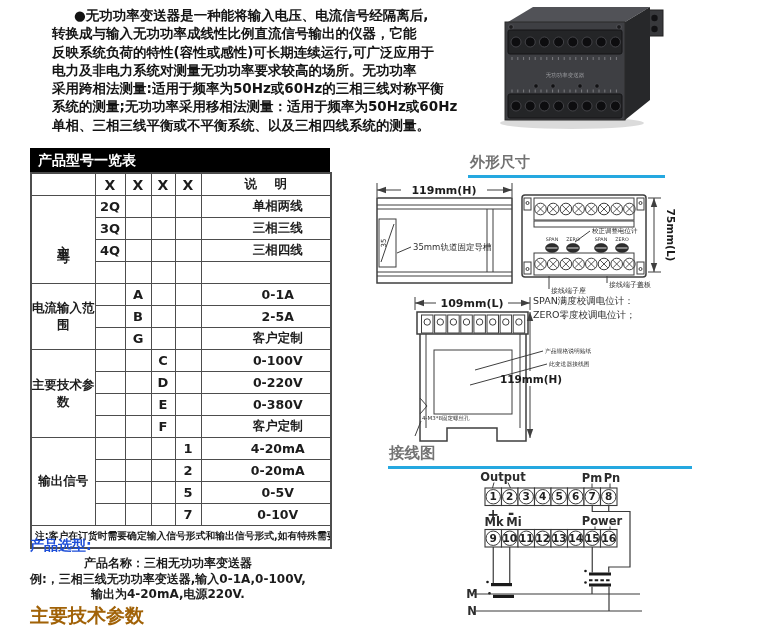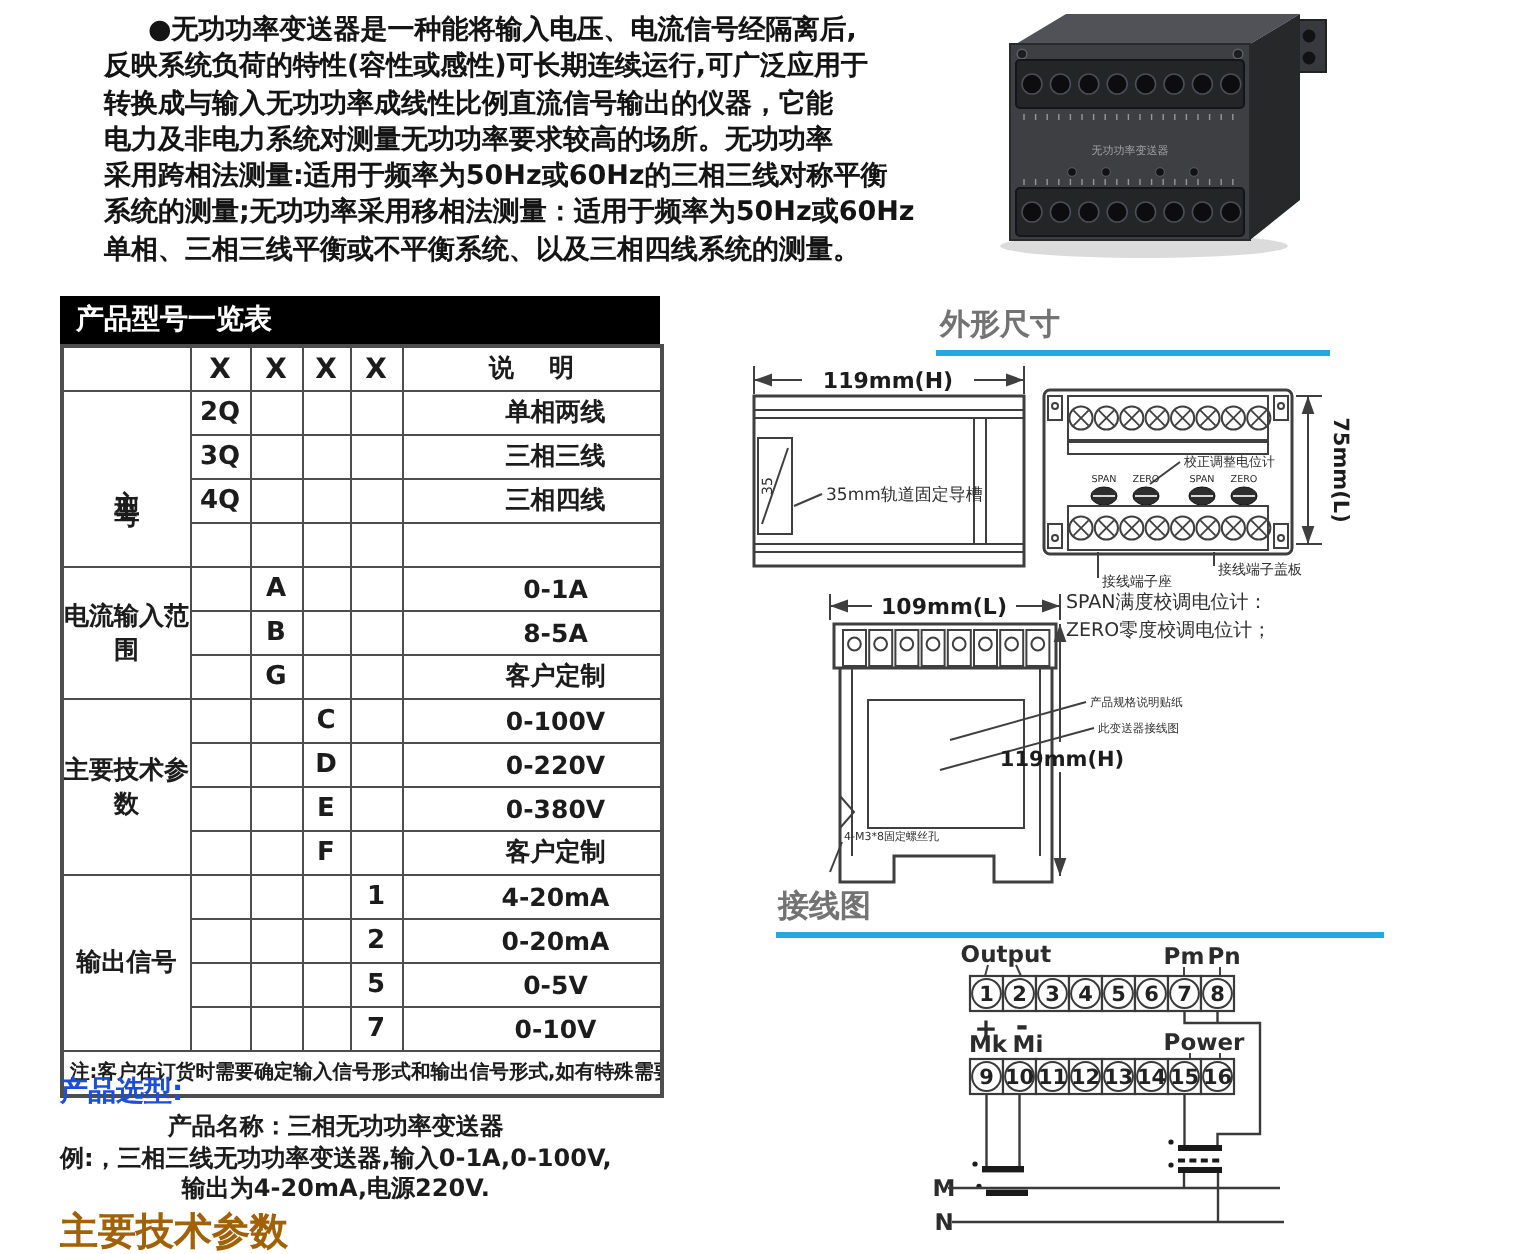--- a/index.html
+++ b/index.html
@@ -52,22 +52,22 @@
   .tick{stroke:#96969b;stroke-width:0.7;}
   .pot{fill:#2e2e2e;stroke:#111;stroke-width:0.5;}
 </style>
 </head>
 <body>
 
 <div class="page">
 
   <div class="abs intro">
     <div class="intro-line first">●无功功率变送器是一种能将输入电压、电流信号经隔离后,</div>
+    <div class="intro-line">转换成与输入无功功率成线性比例直流信号输出的仪器，它能</div>
     <div class="intro-line">反映系统负荷的特性(容性或感性)可长期连续运行,可广泛应用于</div>
-    <div class="intro-line">转换成与输入无功功率成线性比例直流信号输出的仪器，它能</div>
     <div class="intro-line">电力及非电力系统对测量无功功率要求较高的场所。无功功率</div>
     <div class="intro-line">采用跨相法测量:适用于频率为50Hz或60Hz的三相三线对称平衡</div>
     <div class="intro-line">系统的测量;无功功率采用移相法测量：适用于频率为50Hz或60Hz</div>
     <div class="intro-line">单相、三相三线平衡或不平衡系统、以及三相四线系统的测量。</div>
   </div>
 
   <svg class="abs" style="left:488px;top:0px;" width="272" height="150" viewBox="488 0 272 150">
     <ellipse cx="572" cy="123" rx="72" ry="6" fill="rgba(0,0,0,0.14)"></ellipse>
     <rect x="646" y="10" width="17" height="26" fill="#38393c" stroke="#222"></rect>
     <circle cx="654.5" cy="18" r="3.2" fill="#121214"></circle>
@@ -205,21 +205,21 @@
             <td class="code">A</td>
             <td></td>
             <td></td>
         <td class="desc">0-1A</td>
       </tr>
       <tr>
         <td></td>
             <td class="code">B</td>
             <td></td>
             <td></td>
-        <td class="desc">8-5A</td>
+        <td class="desc">2-5A</td>
       </tr>
       <tr>
         <td></td>
             <td class="code">G</td>
             <td></td>
             <td></td>
         <td class="desc">客户定制</td>
       </tr>
       <tr>
         <td class="cat" rowspan="4">主要技术参数</td>

